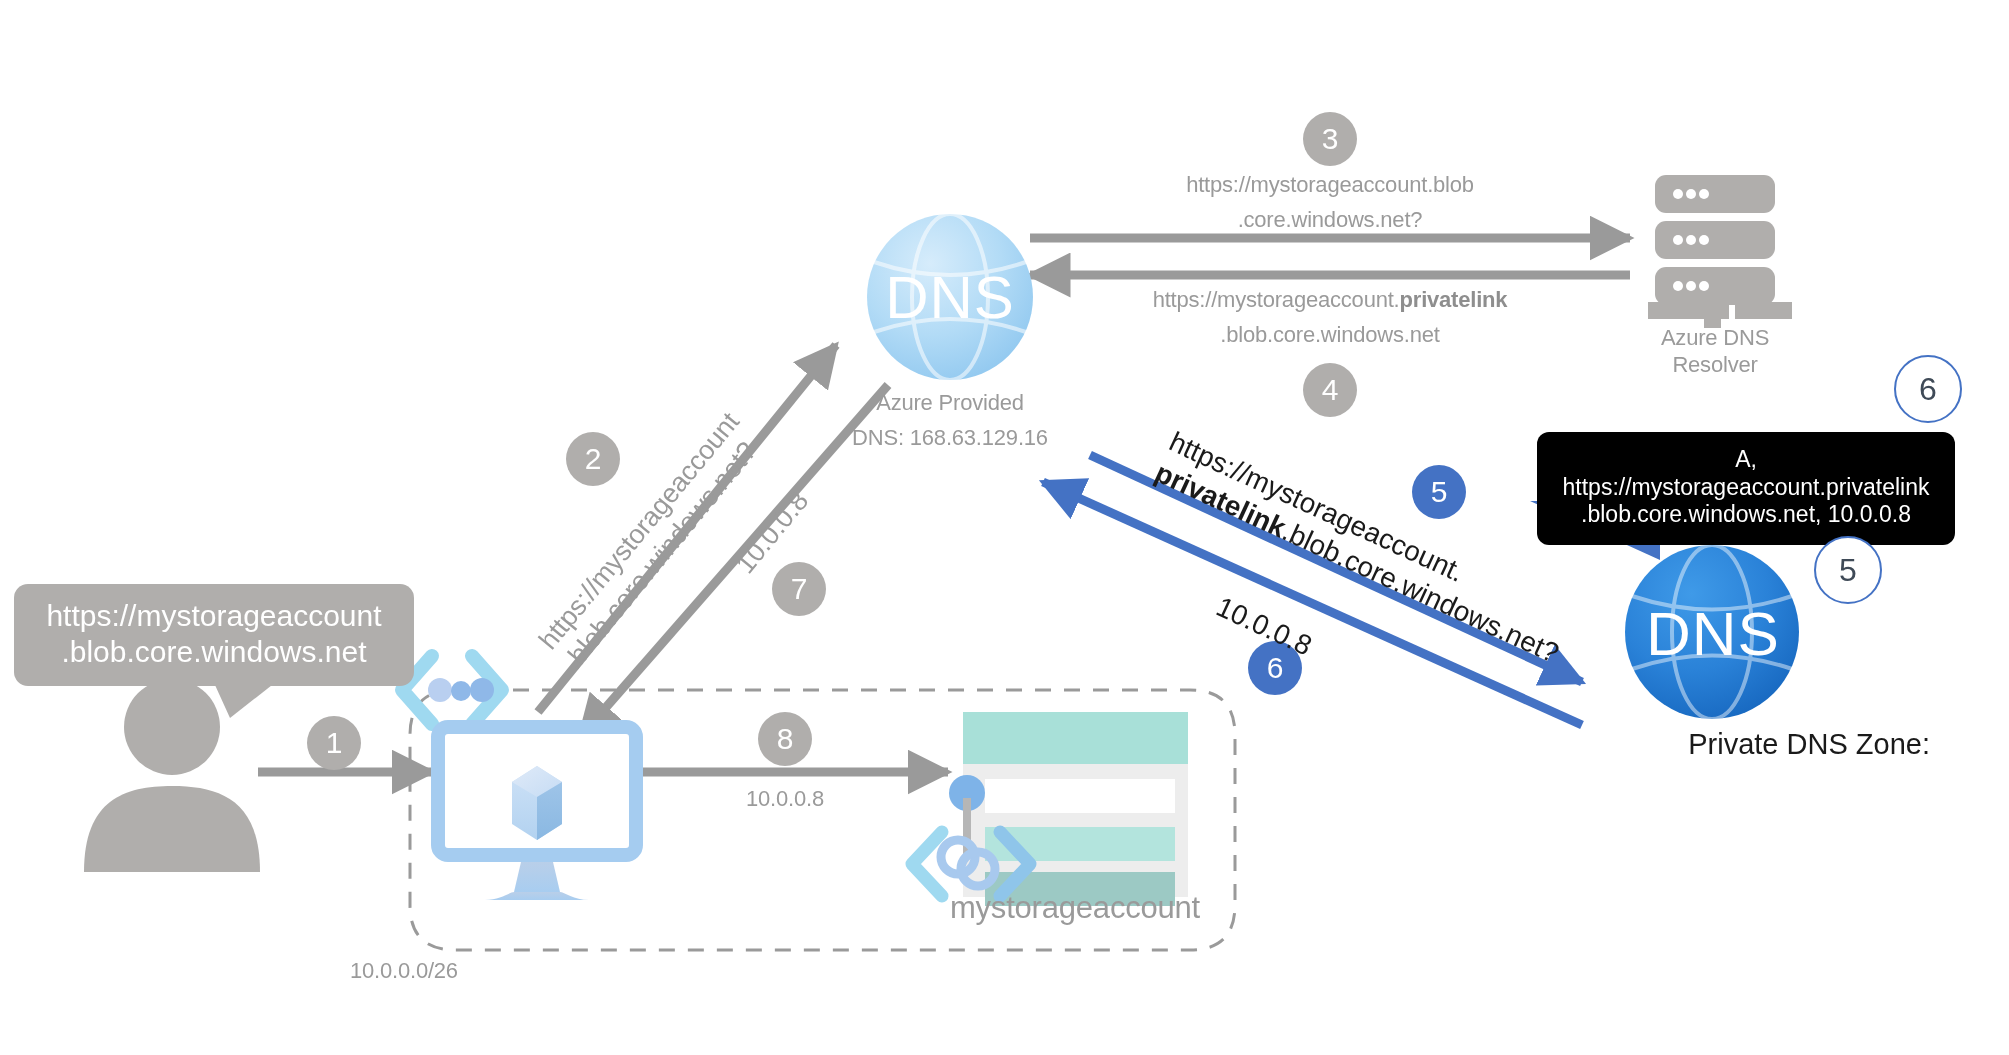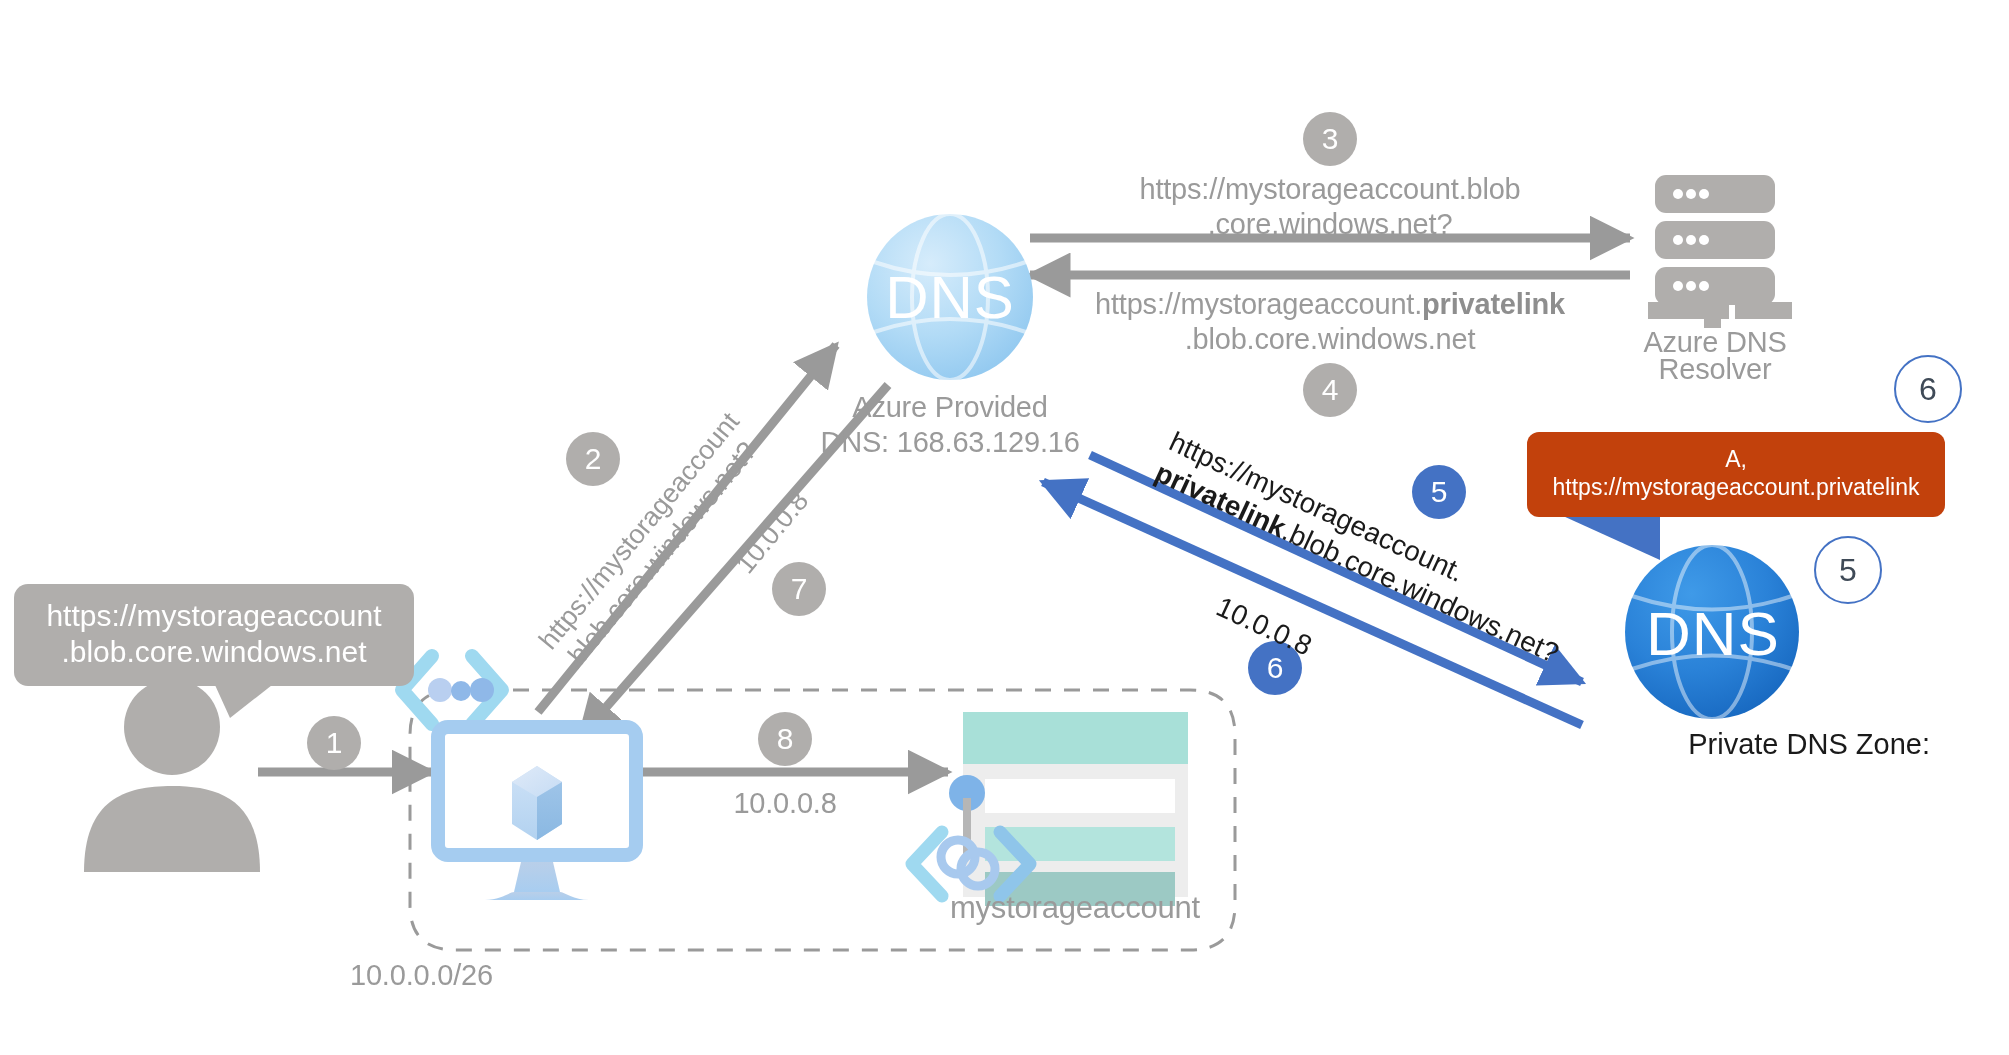--- a/index.html
+++ b/index.html
@@ -17,21 +17,21 @@
     height: 1055px;
     background: #ffffff;
     overflow: hidden;
   }
   .abs { position: absolute; }
   .nosel { user-select: none; }
 
   
   .gtext {
     color: #9a9a9a;
-    font-size: 29px;
+    font-size: 22px;
     line-height: 1.18;
     text-align: center;
     white-space: pre-line;
     letter-spacing: -0.2px;
   }
   .gtext b { color: #8e8e8e; font-weight: bold; }
   .blacktext {
     color: #1a1a1a;
     font-size: 29px;
     line-height: 1.2;
@@ -62,21 +62,21 @@
   }
   .badge.outline.big { width: 64px; height: 64px; font-size: 32px; }
 
   
   .bubble {
     background: #b0aeac;
     border-radius: 14px;
     padding: 14px 20px 16px 20px;
     box-sizing: border-box;
   }
-  .bubble.blue { background: #c2410c; border-radius: 12px; }
+  .bubble.blue { background: #000000; border-radius: 12px; margin-left: 10px; }
 
   
   #vec { position: absolute; left: 0; top: 0; }
 
   
   .rot {
     position: absolute;
     transform-origin: 0 0;
     white-space: nowrap;
   }
@@ -273,20 +273,21 @@
   <div class="abs gtext nosel" style="left:1070px; top:287px; width:520px;"><span>https://mystorageaccount.</span><b>privatelink</b></div>
 
   <div class="abs gtext nosel" style="left:1080px; top:207px; width:500px;">.core.windows.net?</div>
   <div class="abs gtext nosel" style="left:1070px; top:322px; width:520px;">.blob.core.windows.net</div>
   <div class="abs badge nosel" style="left:1303px; top:363px;">4</div>
 
   <div class="abs badge outline big nosel" style="left:1894px; top:355px;">6</div>
 
   <div class="abs bubble blue nosel" style="left:1527px; top:432px; width:418px;">
     <div class="whitetext" style="font-size:23px;">A, https://mystorageaccount.privatelink</div>
+    <div class="whitetext" style="font-size:23px;">.blob.core.windows.net, 10.0.0.8</div>
   </div>
 
   <div class="abs nosel" style="left:1628px; top:598px; width:170px; text-align:center;
               color:#ffffff; font-size:62px; letter-spacing:1px;">DNS</div>
 
   <div class="abs badge outline big nosel" style="left:1814px; top:536px;">5</div>
 
   <div class="abs blacktext nosel" style="left:1500px; top:727px; width:430px;text-align:right;">Private DNS Zone:</div>
 
   <div class="abs badge nosel" style="left:566px; top:432px;">2</div>

